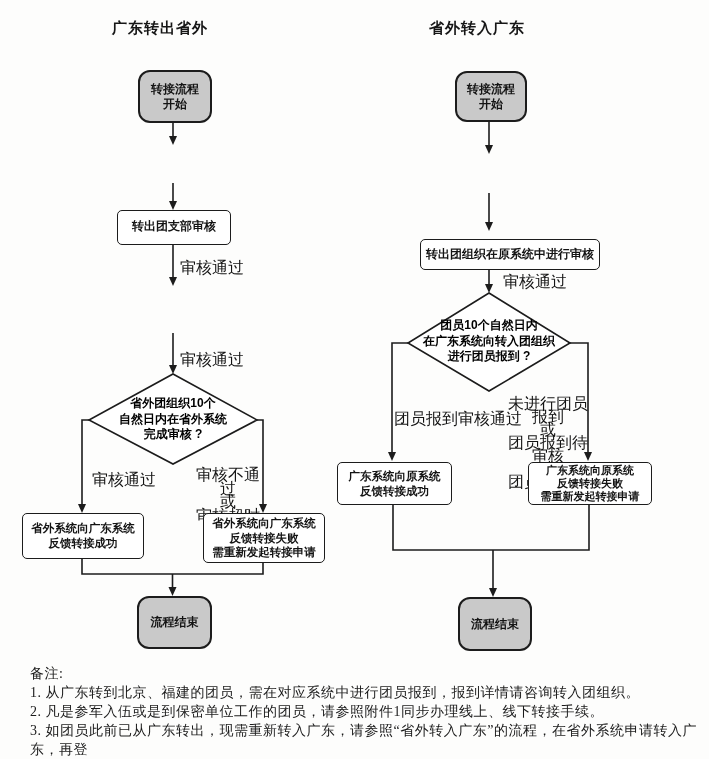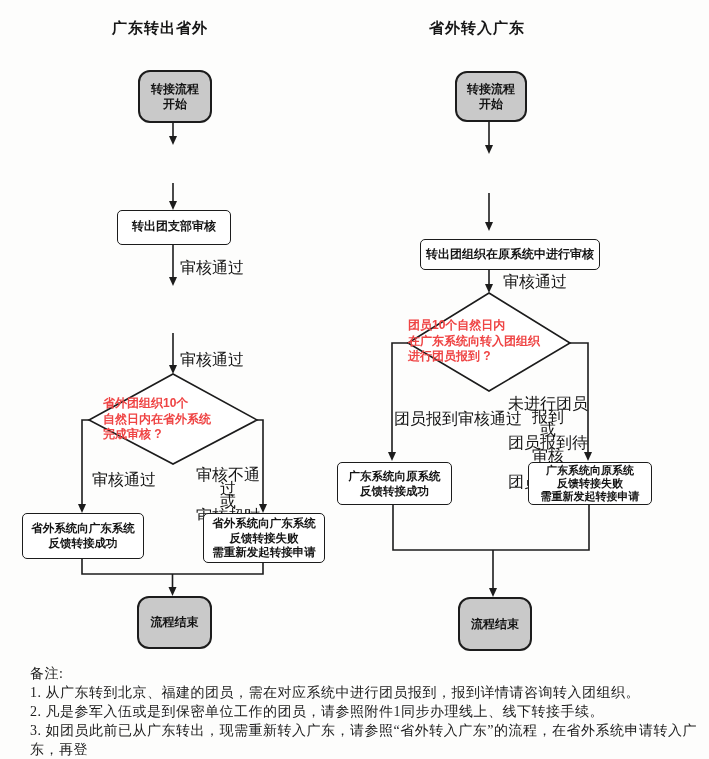--- a/index.html
+++ b/index.html
@@ -9,21 +9,21 @@
   .col-title{position:absolute;font-weight:bold;font-size:15px;letter-spacing:1px;text-align:left;color:#161616;}
   .node{position:absolute;border:1.5px solid #1c1c1c;background:#ffffff;border-radius:5px;
         display:flex;align-items:center;justify-content:center;text-align:center;
         font-weight:bold;font-size:12px;line-height:1.25;white-space:pre-line;color:#141414;}
   .terminal{background:#c9c9c9;border-width:2px;border-radius:12px;}
   .small{font-size:11.5px;line-height:1.3;}
   .tiny{font-size:11px;line-height:1.2;}
   .lbl{position:absolute;font-weight:normal;font-size:16px;color:#141414;white-space:pre-line;}
   .lbl.center{text-align:center;margin-top:12px;}
   .diamond-text{position:absolute;font-weight:bold;font-size:12px;line-height:15.5px;
-        text-align:left;white-space:pre-line;color:#ef4444;}
+        text-align:center;white-space:pre-line;color:#000000;}
   .notes{position:absolute;left:30px;top:664px;width:668px;
         font-family:"Liberation Serif",serif;font-size:14px;line-height:19px;
         letter-spacing:0.5px;color:#1a1a1a;}
   .notes div{white-space:pre-line;}
 </style>
 </head>
 <body>
 
 <div class="page">
 

